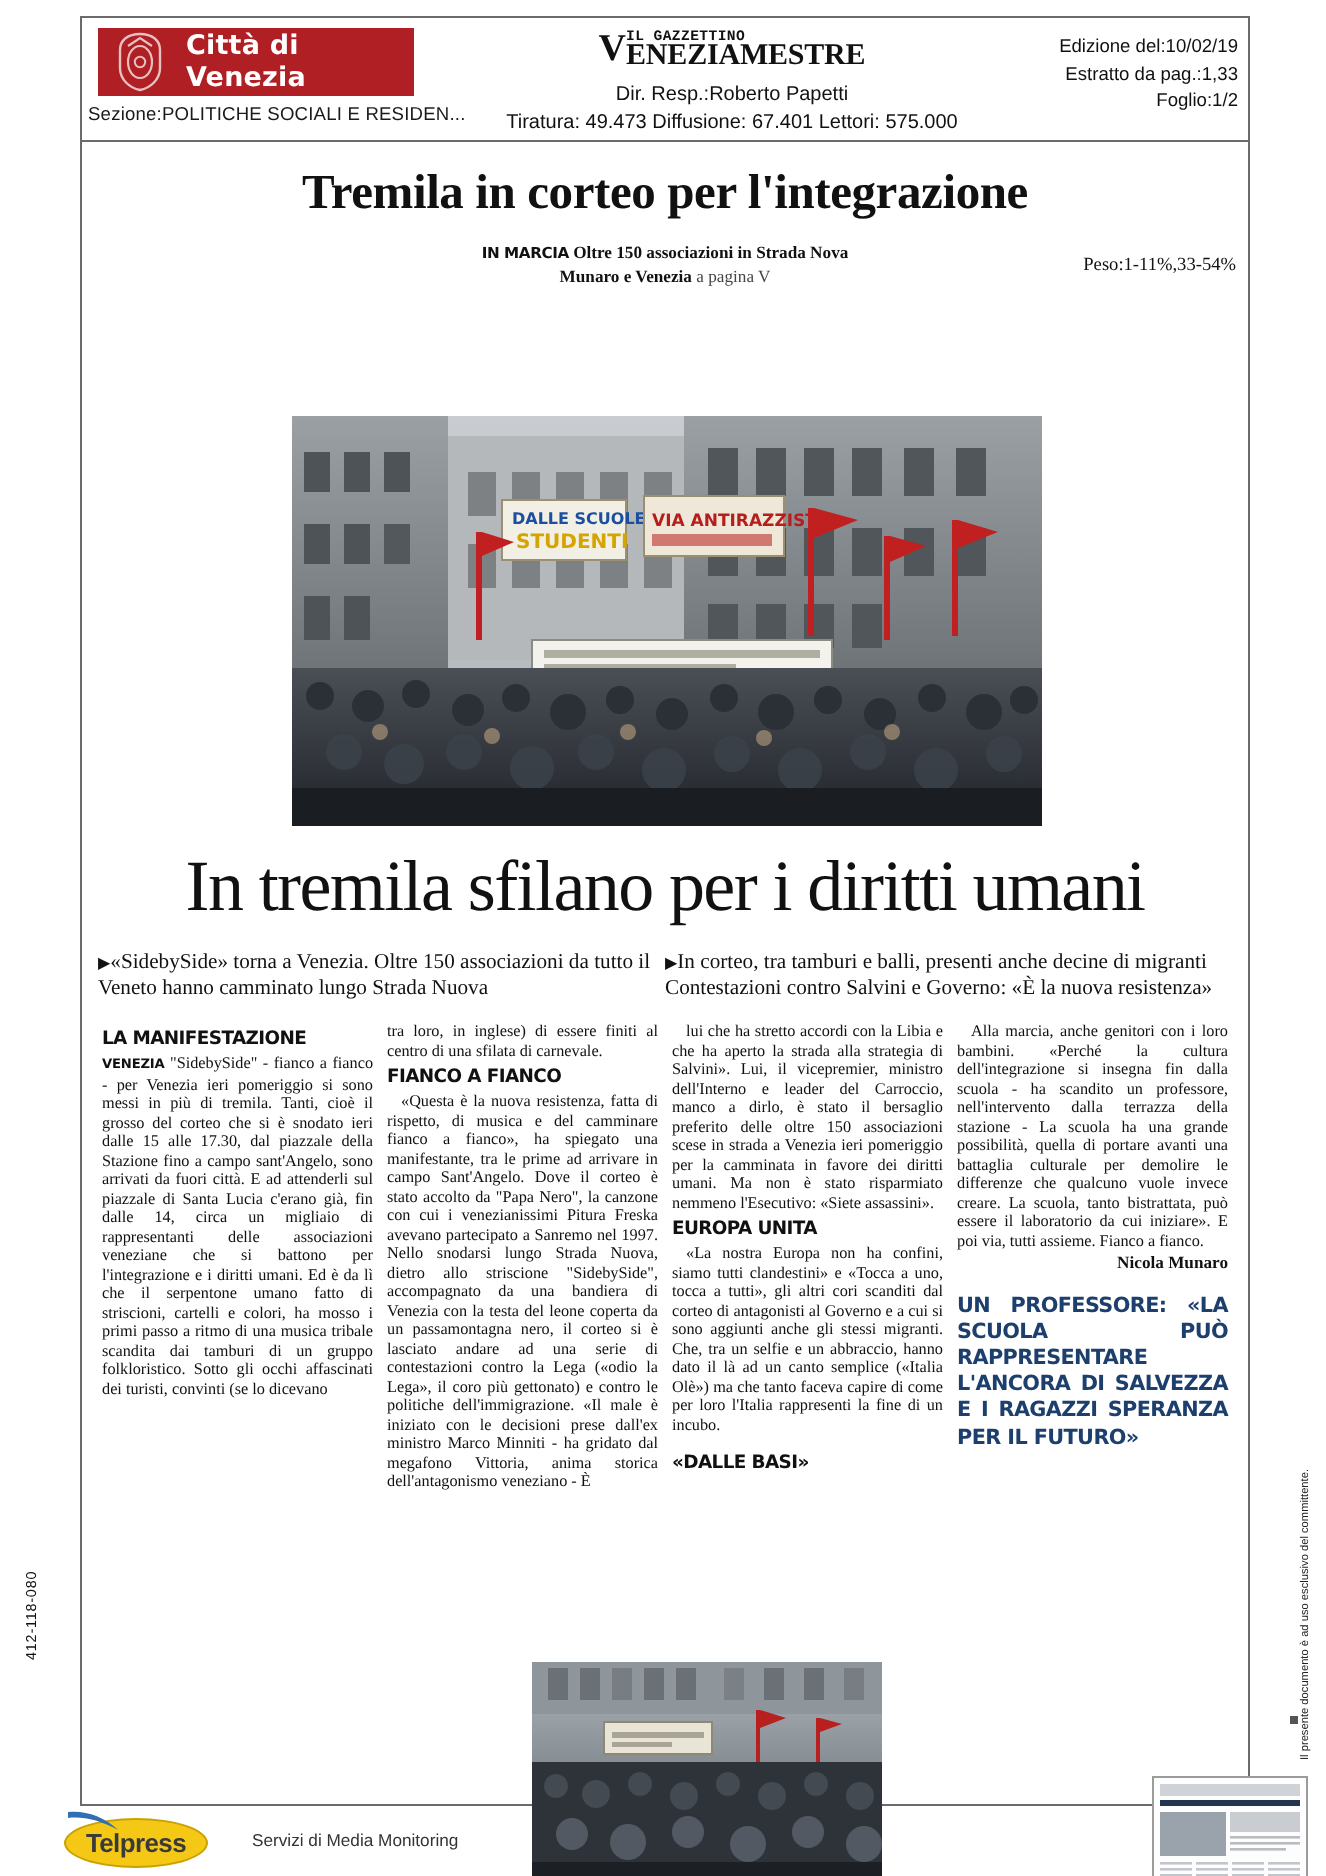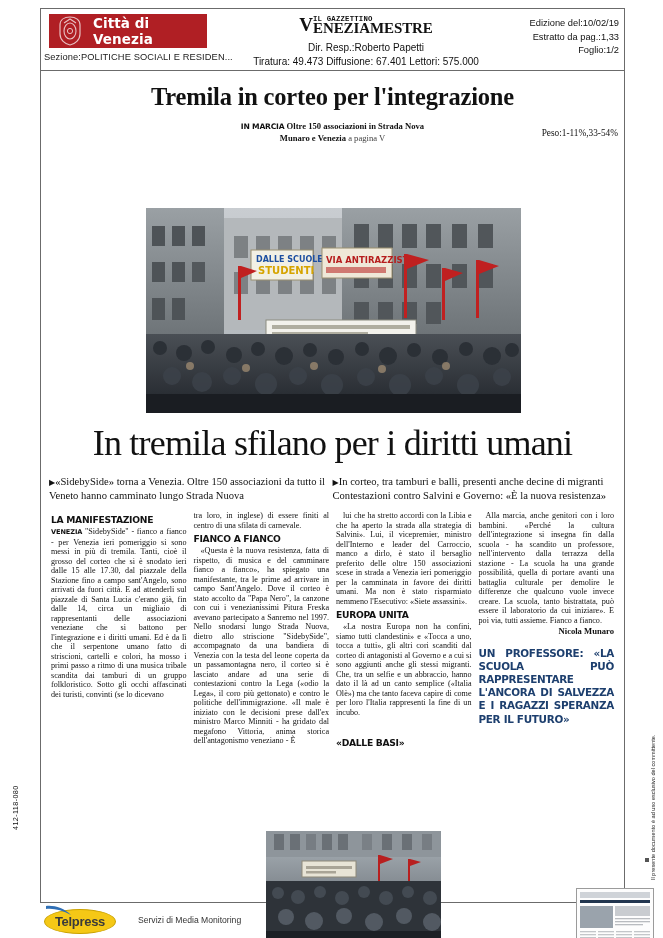--- a/index.html
+++ b/index.html
@@ -264,21 +264,21 @@
   .vert-note-dot {
     position: absolute;
     left: 645px; top: 858px;
     width: 4px; height: 4px;
     background: #555;
   }
 
   
   .footer {
     position: absolute;
-    left: 40px; top: 905px;
+    left: 28px; top: 905px;
     display: flex;
     align-items: center;
   }
   .telpress-logo {
     width: 80px; height: 30px;
     position: relative;
   }
   .tel-ellipse {
     position: absolute;
     left: 4px; top: 4px;
@@ -508,21 +508,21 @@
           <div class="subhead">FIANCO A FIANCO</div>
           <p>«Questa è la nuova resistenza, fatta di rispetto, di musica e del camminare fianco a fianco», ha spiegato una manifestante, tra le prime ad arrivare in campo Sant'Angelo. Dove il corteo è stato accolto da "Papa Nero", la canzone con cui i venezianissimi Pitura Freska avevano partecipato a Sanremo nel 1997. Nello snodarsi lungo Strada Nuova, dietro allo striscione "SidebySide", accompagnato da una bandiera di Venezia con la testa del leone coperta da un passamontagna nero, il corteo si è lasciato andare ad una serie di contestazioni contro la Lega («odio la Lega», il coro più gettonato) e contro le politiche dell'immigrazione. «Il male è iniziato con le decisioni prese dall'ex ministro Marco Minniti - ha gridato dal megafono Vittoria, anima storica dell'antagonismo veneziano - È</p>
         </div>
       </div>
 
       <div class="col">
         <div class="col-inner">
           <p>lui che ha stretto accordi con la Libia e che ha aperto la strada alla strategia di Salvini». Lui, il vicepremier, ministro dell'Interno e leader del Carroccio, manco a dirlo, è stato il bersaglio preferito delle oltre 150 associazioni scese in strada a Venezia ieri pomeriggio per la camminata in favore dei diritti umani. Ma non è stato risparmiato nemmeno l'Esecutivo: «Siete assassini».</p>
           <div class="subhead">EUROPA UNITA</div>
           <p>«La nostra Europa non ha confini, siamo tutti clandestini» e «Tocca a uno, tocca a tutti», gli altri cori scanditi dal corteo di antagonisti al Governo e a cui si sono aggiunti anche gli stessi migranti. Che, tra un selfie e un abbraccio, hanno dato il là ad un canto semplice («Italia Olè») ma che tanto faceva capire di come per loro l'Italia rappresenti la fine di un incubo.</p>
-          <div class="subhead" style="margin-top:20px">«DALLE BASI»</div>
+          <div class="subhead" style="margin-top:9px">«DALLE BASI»</div>
         </div>
       </div>
 
       <div class="col">
         <div class="col-inner">
           <p>Alla marcia, anche genitori con i loro bambini. «Perché la cultura dell'integrazione si insegna fin dalla scuola - ha scandito un professore, nell'intervento dalla terrazza della stazione - La scuola ha una grande possibilità, quella di portare avanti una battaglia culturale per demolire le differenze che qualcuno vuole invece creare. La scuola, tanto bistrattata, può essere il laboratorio da cui iniziare». E poi via, tutti assieme. Fianco a fianco.</p>
           <div class="byline">Nicola Munaro</div>
           <div class="pullquote">UN PROFESSORE: «LA SCUOLA PUÒ RAPPRESENTARE L'ANCORA DI SALVEZZA E I RAGAZZI SPERANZA PER IL FUTURO»</div>
         </div>
       </div>

